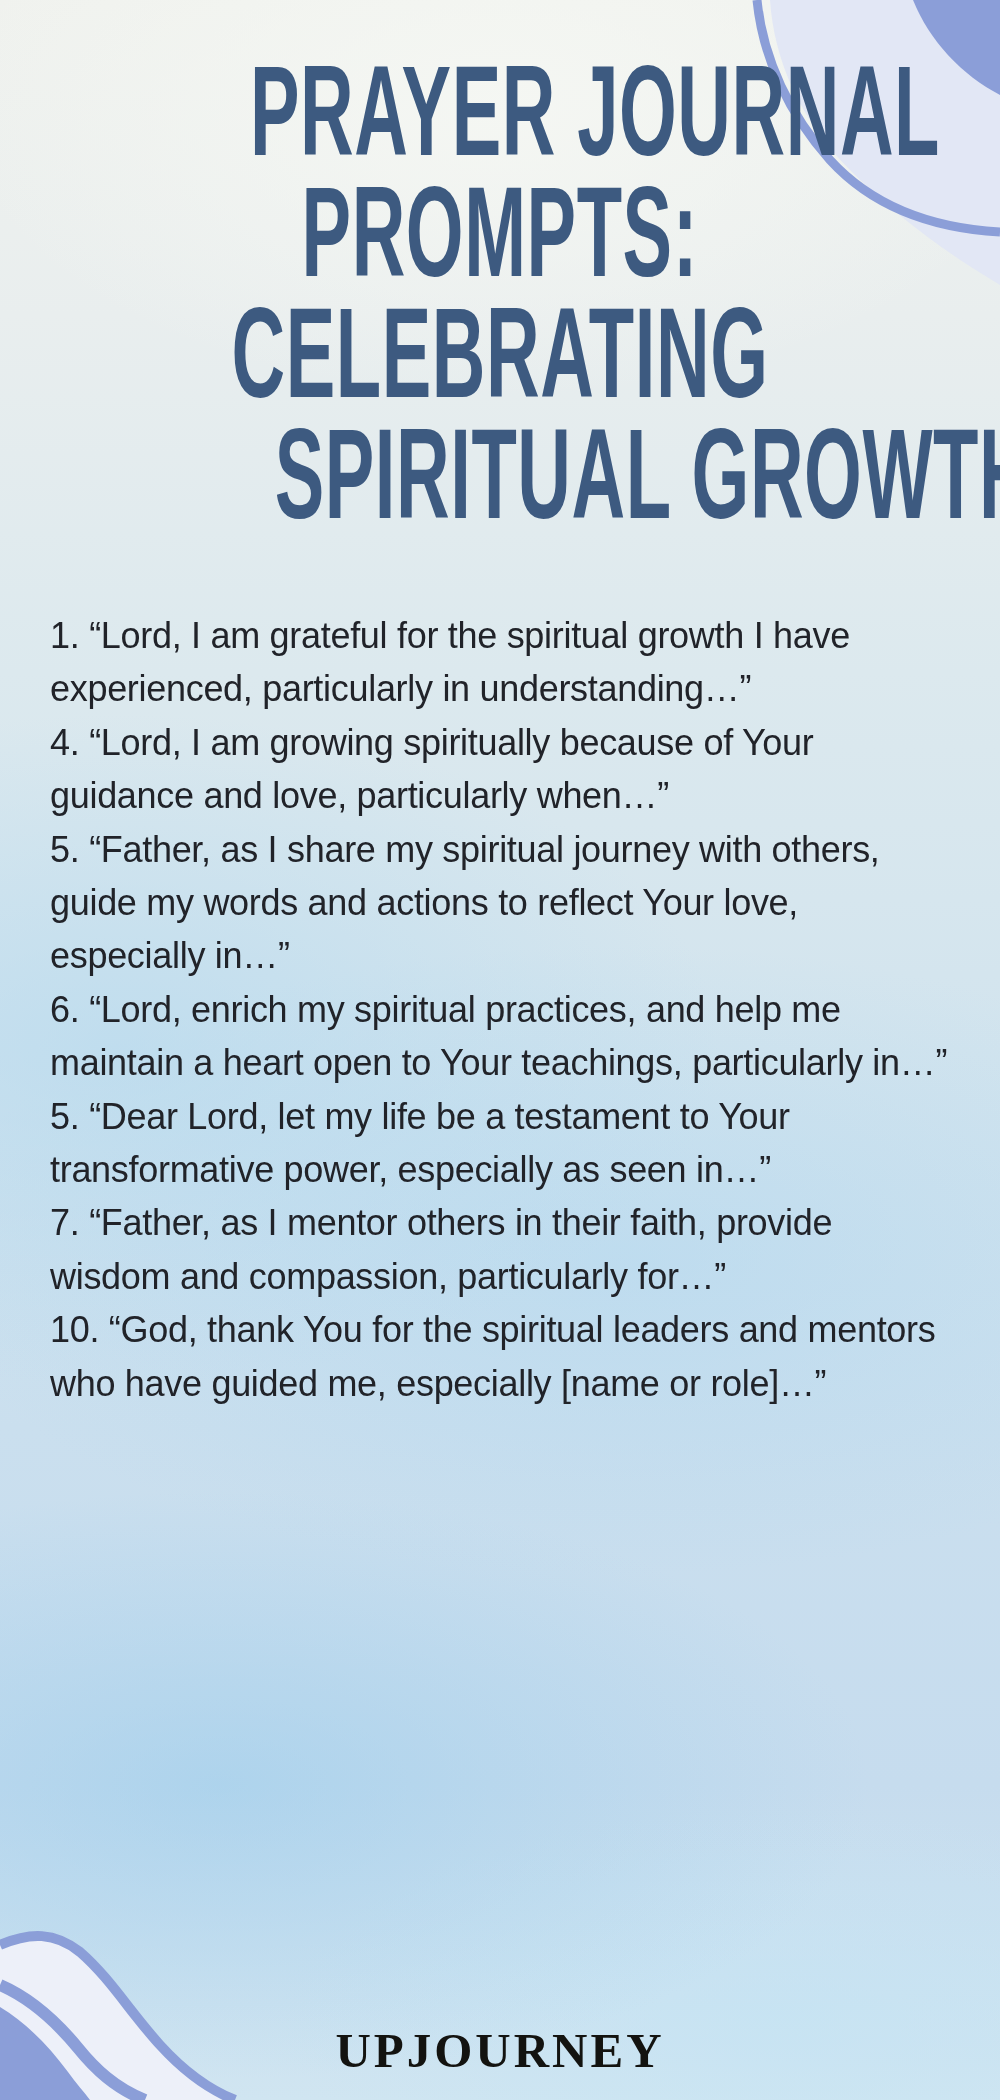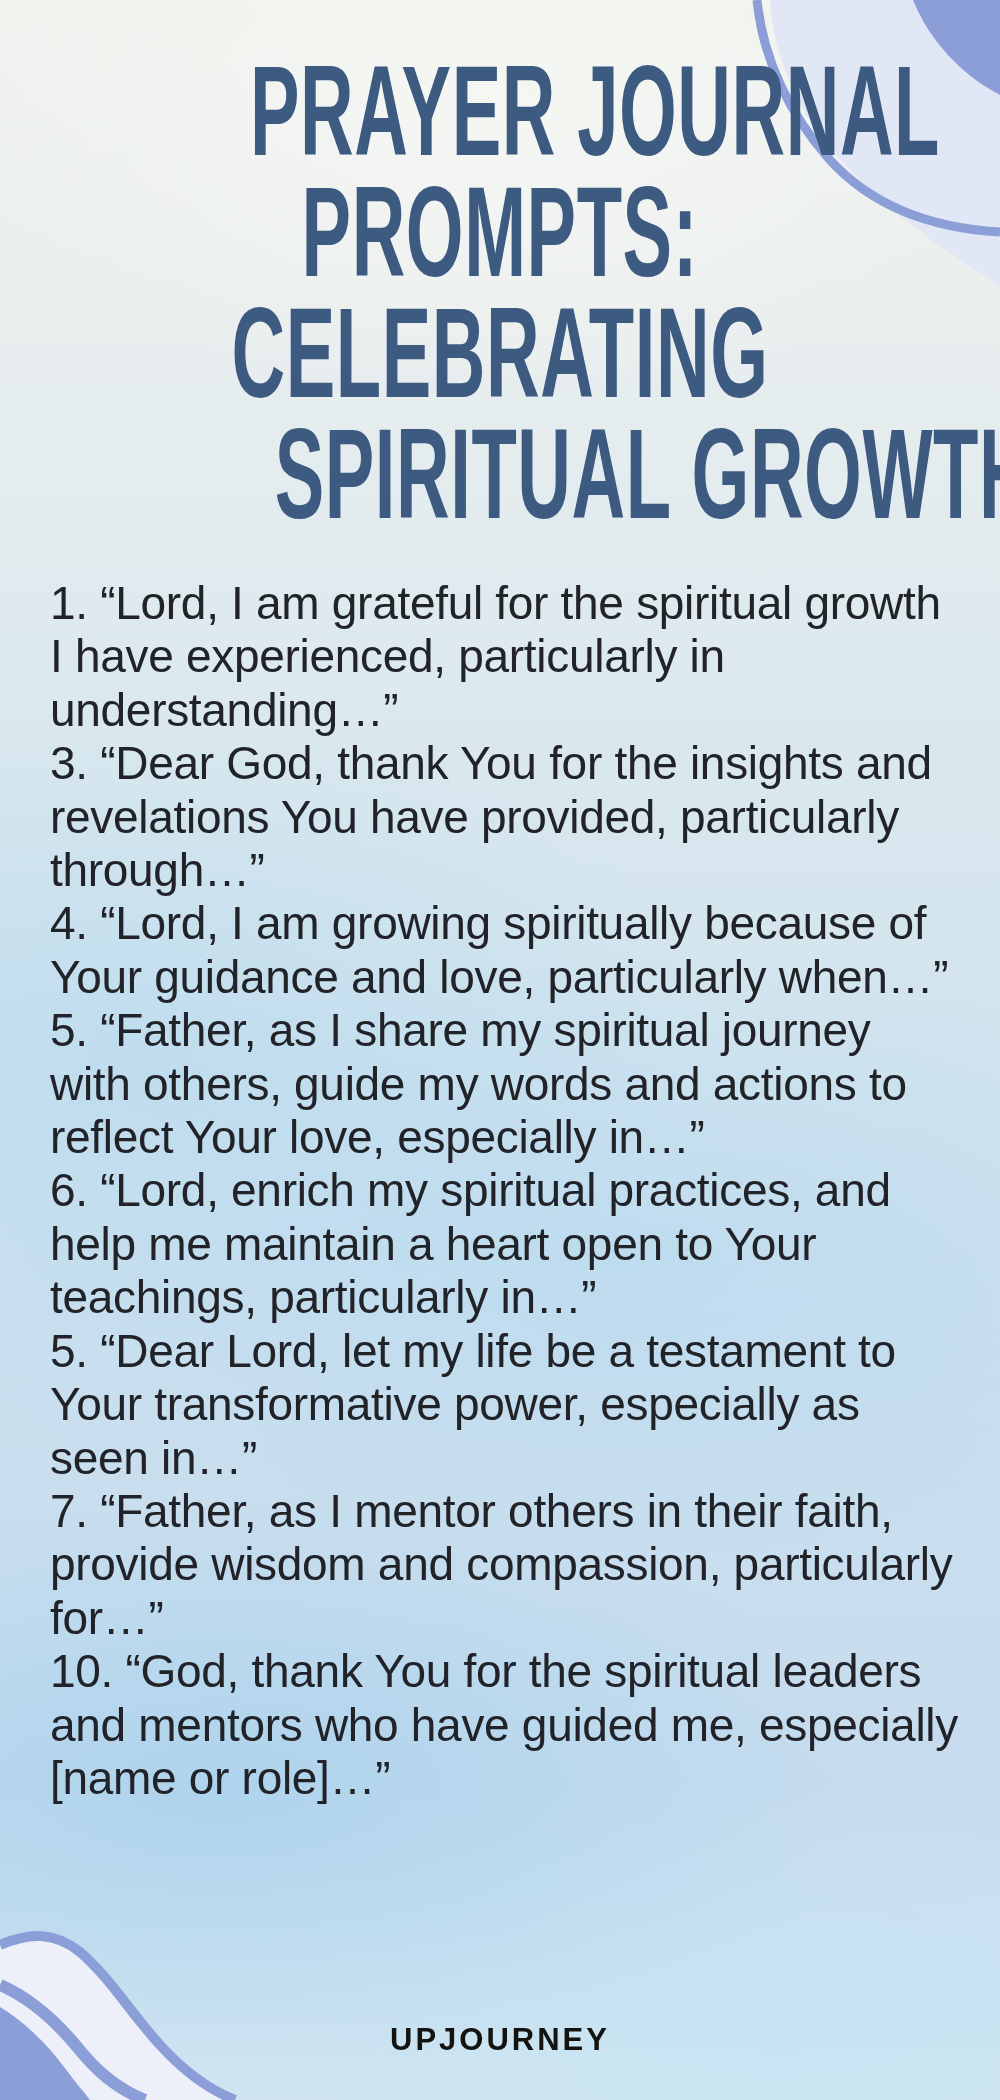--- a/index.html
+++ b/index.html
@@ -24,32 +24,32 @@
   }
   .title-line{
     height:121px;line-height:121px;white-space:nowrap;
     font-weight:800;font-size:128px;letter-spacing:1px;
     color:#3d5a80;
   }
   .title-line .squeeze{
     display:inline-block;transform:scaleX(0.58);transform-origin:50% 50%;
   }
   main.prompt-list{
-    position:absolute;top:577px;left:50px;width:908px;
-    font-size:46px;line-height:53.4px;letter-spacing:-0.3px;
+    position:absolute;top:609px;left:50px;width:908px;
+    font-size:36px;line-height:53.4px;letter-spacing:-0.3px;
     color:#212329;
   }
   .prompt{margin:0;}
   footer.brand-row{
     position:absolute;top:2022px;left:0;width:1000px;text-align:center;
   }
   .brand{
     display:inline-block;
-    font-family:Liberation Sans, sans-serif;
-    font-weight:700;font-size:31px;letter-spacing:3px;
+    font-family:Liberation Serif, serif;
+    font-weight:700;font-size:49px;letter-spacing:3px;
     color:#131310;
   }
 </style>
 </head>
 <body>
 
 <div class="canvas">
 
   <svg class="corner tr" width="300" height="350" viewBox="0 0 300 350" aria-hidden="true">
     <path d="M70,0 C74,60 100,120 150,170 C200,220 250,255 300,285 L300,0 Z" fill="#e2e7f5"></path>
@@ -66,21 +66,20 @@
 
   <header class="title-block">
     <div class="title-line"><span class="squeeze">PRAYER JOURNAL</span></div>
     <div class="title-line"><span class="squeeze">PROMPTS:</span></div>
     <div class="title-line"><span class="squeeze">CELEBRATING</span></div>
     <div class="title-line"><span class="squeeze">SPIRITUAL GROWTH</span></div>
   </header>
 
   <main class="prompt-list">
     <p class="prompt">1. “Lord, I am grateful for the spiritual growth I have experienced, particularly in understanding…”</p>
-    <p class="prompt">3. “Dear God, thank You for the insights and revelations You have provided, particularly through…”</p>
     <p class="prompt">4. “Lord, I am growing spiritually because of Your guidance and love, particularly when…”</p>
     <p class="prompt">5. “Father, as I share my spiritual journey with others, guide my words and actions to reflect Your love, especially in…”</p>
     <p class="prompt">6. “Lord, enrich my spiritual practices, and help me maintain a heart open to Your teachings, particularly in…”</p>
     <p class="prompt">5. “Dear Lord, let my life be a testament to Your transformative power, especially as seen in…”</p>
     <p class="prompt">7. “Father, as I mentor others in their faith, provide wisdom and compassion, particularly for…”</p>
     <p class="prompt">10. “God, thank You for the spiritual leaders and mentors who have guided me, especially [name or role]…”</p>
   </main>
 
   <footer class="brand-row">
     <span class="brand">UPJOURNEY</span>

